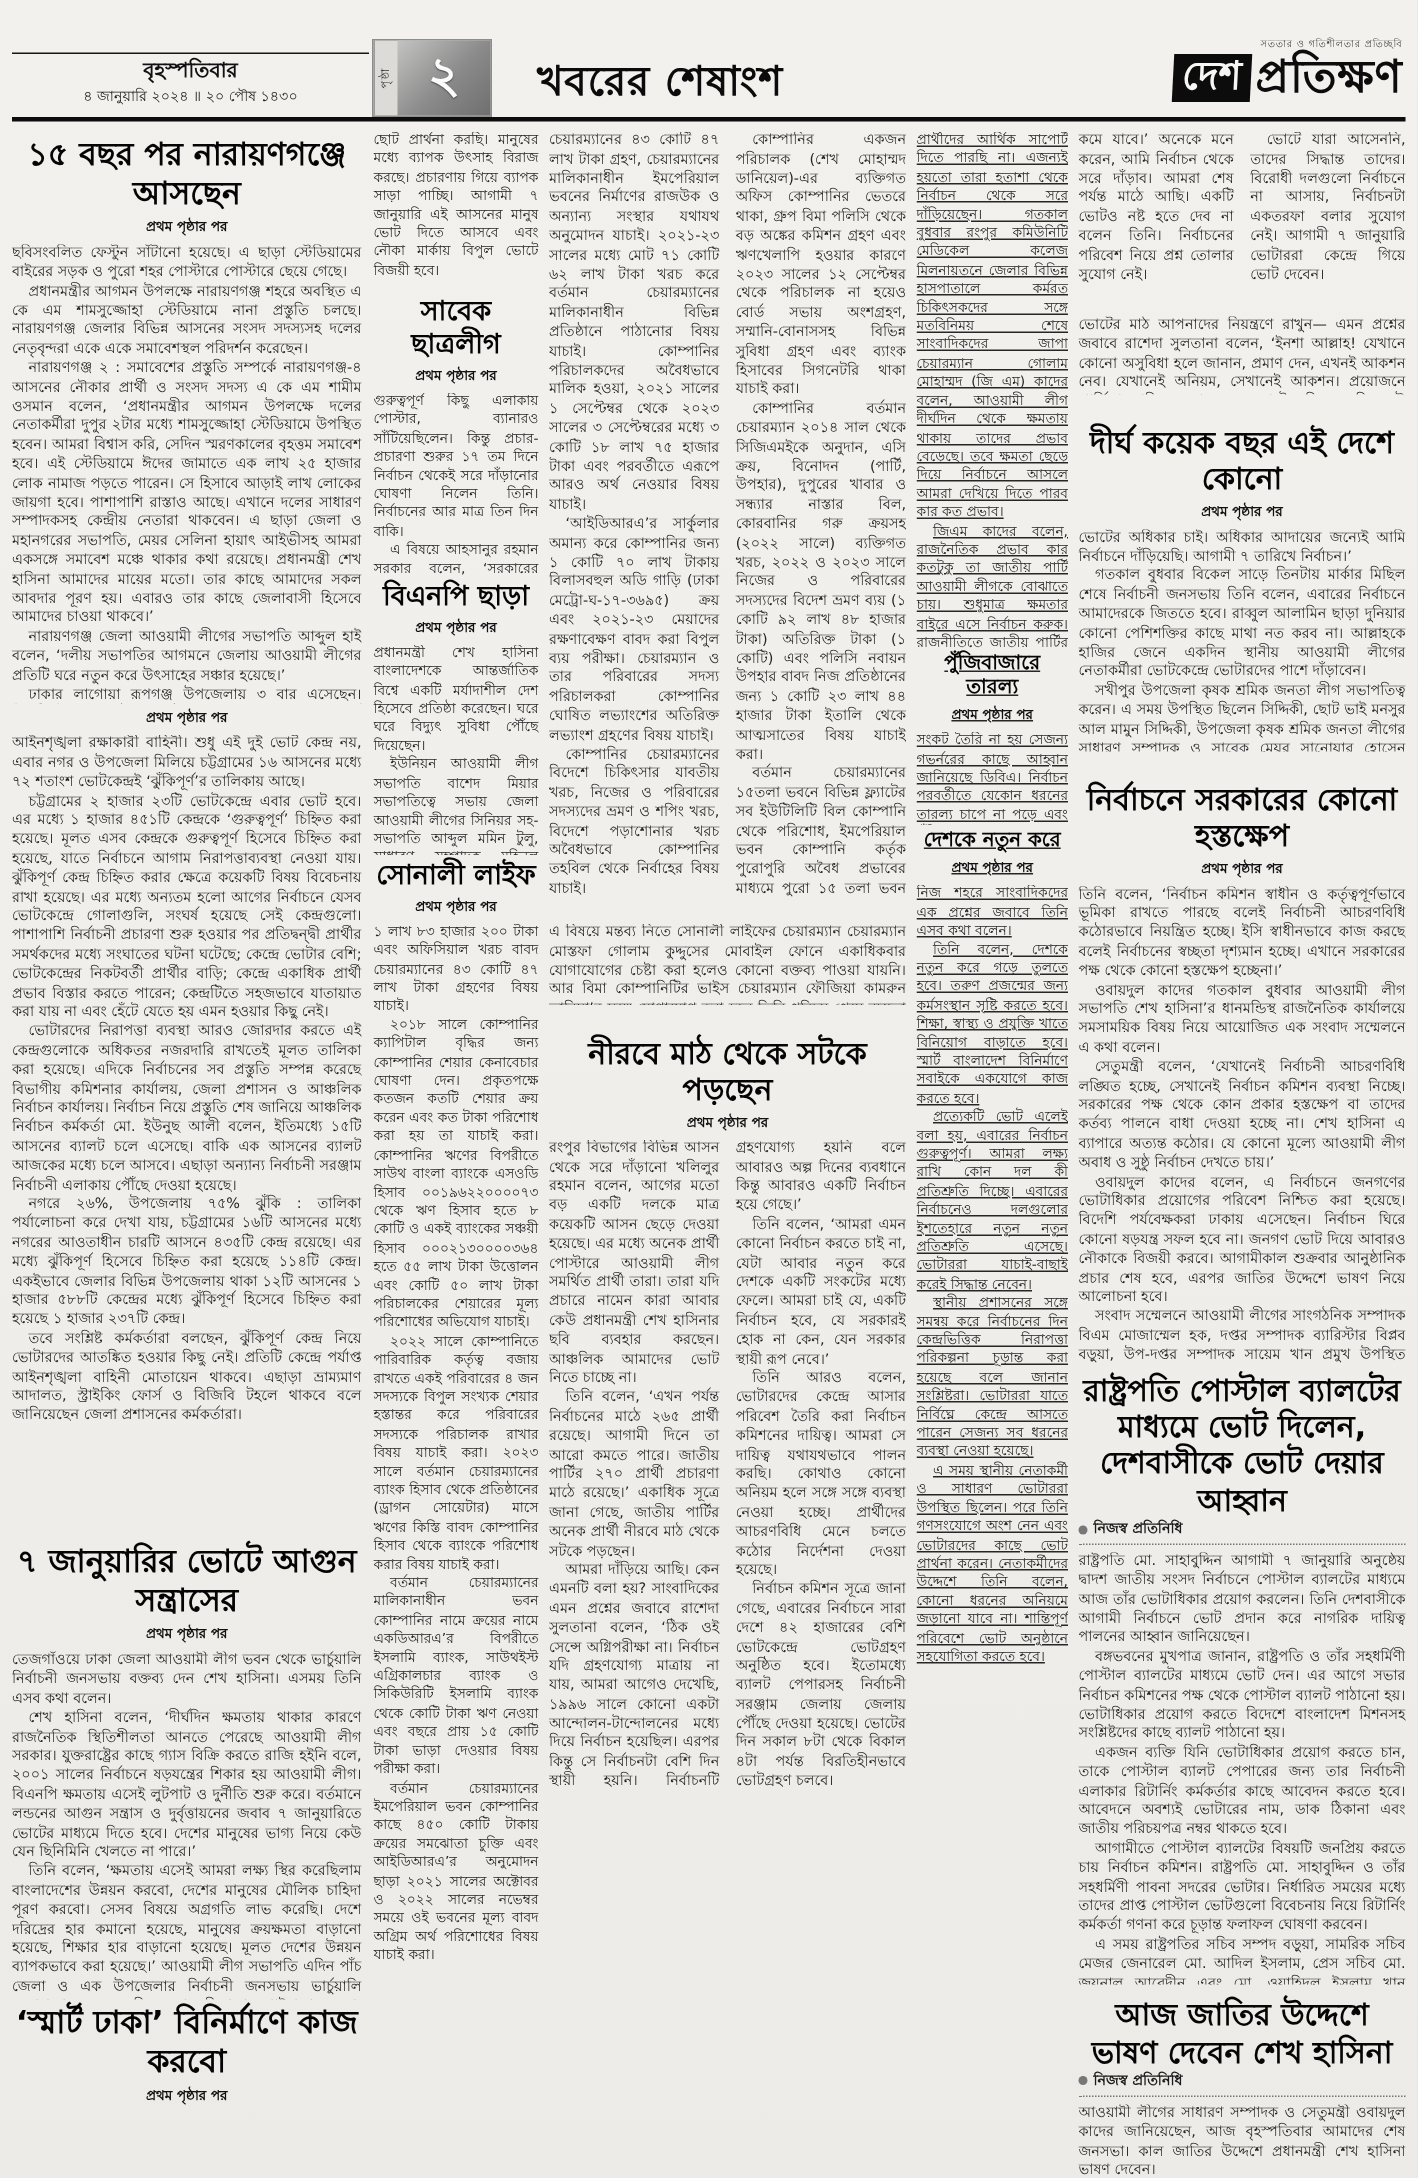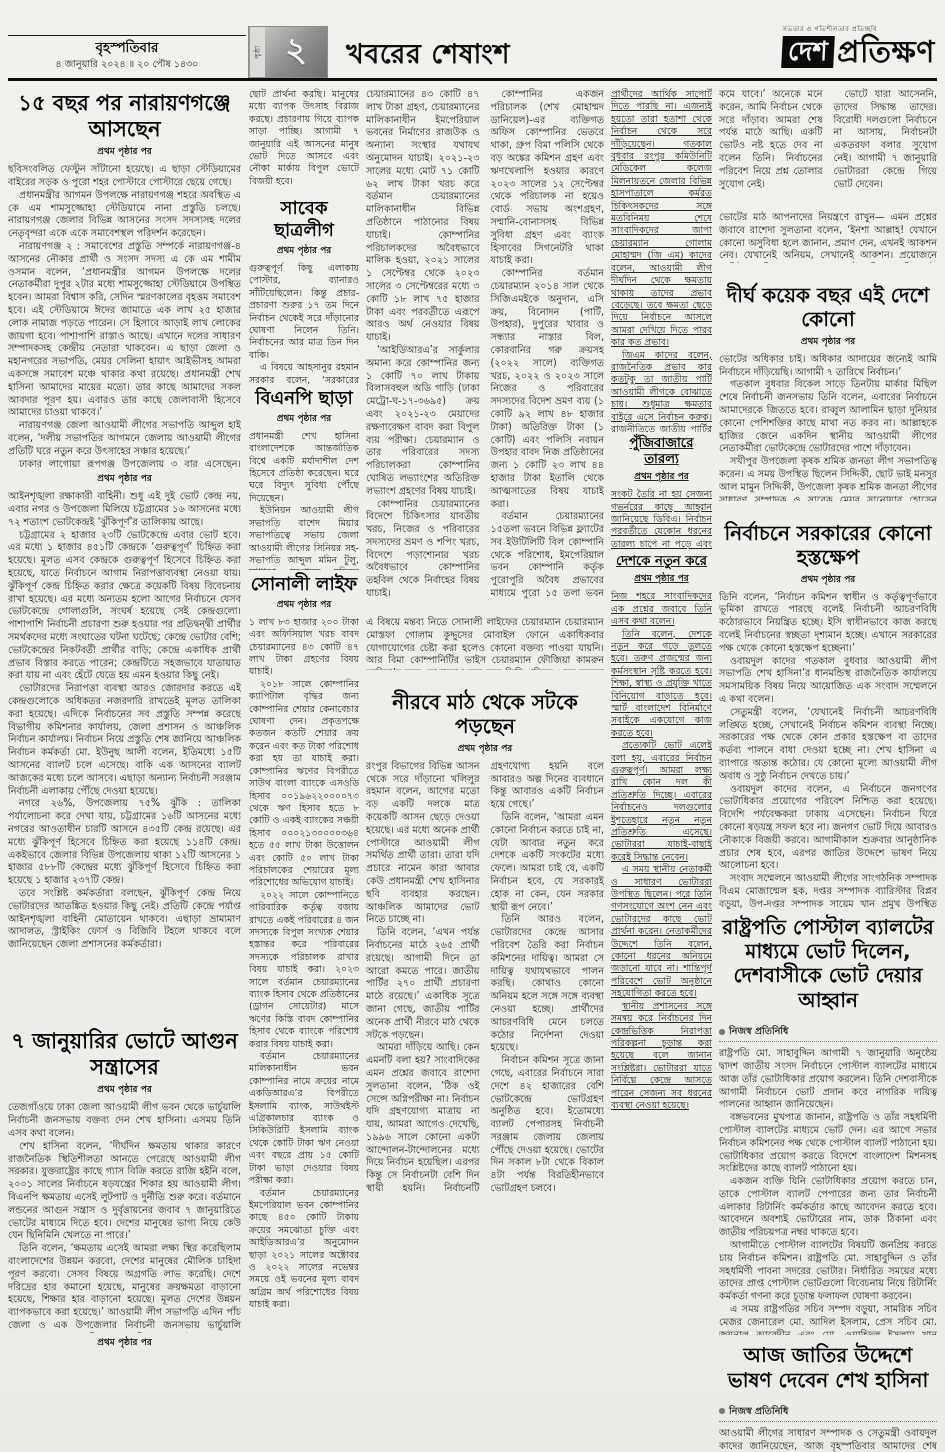--- a/index.html
+++ b/index.html
@@ -30,24 +30,24 @@
     width:15px;display:flex;align-items:center;justify-content:center;
     font-size:7.5px;color:#333;writing-mode:vertical-rl;transform:rotate(180deg);
     border-right:1px solid #9b9b9b;letter-spacing:1px;
   }
   #page-number{
     flex:1;display:flex;align-items:center;justify-content:center;
     background:linear-gradient(135deg,#c3c3c2 0%,#8a8a8a 55%,#6f6f6f 100%);
     color:#fbfbfb;font-size:33px;font-weight:800;text-shadow:0 1px 1px #444;
   }
   #section-title{
-    position:absolute;left:338px;top:7px;font-size:27px;font-weight:800;color:#0b0b0b;
+    position:absolute;left:350px;top:7px;font-size:27px;font-weight:800;color:#0b0b0b;
     letter-spacing:.5px;
   }
-  #logo-wrap{position:absolute;right:2px;top:-2px;text-align:left;}
+  #logo-wrap{position:absolute;right:2px;top:-2px;text-align:right;}
   #logo-tagline{font-size:6.5px;color:#444;letter-spacing:.5px;margin-bottom:1px;}
   #logo-row{display:flex;align-items:center;gap:3px;}
   .logo-p1{
     background:#0c0c0c;color:#f6f6f4;font-size:26px;font-weight:800;
     padding:2px 6px 4px;line-height:1;transform:skewX(-3deg);
   }
   .logo-p2{font-size:30px;font-weight:800;color:#0c0c0c;line-height:1;letter-spacing:.5px;}
   
   .colblock{position:absolute;top:88px;}
   #blockA{left:8px;width:233px;}
@@ -61,21 +61,21 @@
   .body p:first-child{text-indent:0;}
   .narrow .body, .narrow.body{font-size:9.2px;line-height:12.4px;}
   .two-col{column-count:2;column-gap:11px;}
 
   .hl{font-weight:800;text-align:center;color:#050505;margin:3px 0 0;line-height:1.22;}
   .hl-a{font-size:21px;}
   .hl-c3{font-size:18px;}
   .hl-e{font-size:13.2px;}
   .hl-r{font-size:20px;margin-top:20px;}
   .sub{font-size:9px;font-weight:700;text-align:center;color:#111;margin:2px 0 4px;}
-  .byline{font-size:9.5px;font-weight:700;color:#1c1c1c;margin:12px 0 2px;display:flex;align-items:center;gap:4px;}
+  .byline{font-size:9.5px;font-weight:700;color:#1c1c1c;margin:0 0 2px;display:flex;align-items:center;gap:4px;}
   .byline .dot{width:6px;height:6px;background:#777;border-radius:50%;display:inline-block;}
   .dotrule{border-top:1px dotted #777;margin:2px 0 5px;}
   .clip{overflow:hidden;}
 </style>
 </head>
 <body>
 
 <div id="paper">
 
   <div id="masthead">
@@ -123,20 +123,21 @@
     <section>
       <h2 class="hl hl-a">৭ জানুয়ারির ভোটে আগুন সন্ত্রাসের</h2>
       <div class="sub">প্রথম পৃষ্ঠার পর</div>
       <div class="body clip" style="height:232px">
           <p>তেজগাঁওয়ে ঢাকা জেলা আওয়ামী লীগ ভবন থেকে ভার্চুয়ালি নির্বাচনী জনসভায় বক্তব্য দেন শেখ হাসিনা। এসময় তিনি এসব কথা বলেন।</p>
           <p>শেখ হাসিনা বলেন, ‘দীর্ঘদিন ক্ষমতায় থাকার কারণে রাজনৈতিক স্থিতিশীলতা আনতে পেরেছে আওয়ামী লীগ সরকার। যুক্তরাষ্ট্রের কাছে গ্যাস বিক্রি করতে রাজি হইনি বলে, ২০০১ সালের নির্বাচনে ষড়যন্ত্রের শিকার হয় আওয়ামী লীগ। বিএনপি ক্ষমতায় এসেই লুটপাট ও দুর্নীতি শুরু করে। বর্তমানে লন্ডনের আগুন সন্ত্রাস ও দুর্বৃত্তায়নের জবাব ৭ জানুয়ারিতে ভোটের মাধ্যমে দিতে হবে। দেশের মানুষের ভাগ্য নিয়ে কেউ যেন ছিনিমিনি খেলতে না পারে।’</p>
           <p>তিনি বলেন, ‘ক্ষমতায় এসেই আমরা লক্ষ্য স্থির করেছিলাম বাংলাদেশের উন্নয়ন করবো, দেশের মানুষের মৌলিক চাহিদা পূরণ করবো। সেসব বিষয়ে অগ্রগতি লাভ করেছি। দেশে দরিদ্রের হার কমানো হয়েছে, মানুষের ক্রয়ক্ষমতা বাড়ানো হয়েছে, শিক্ষার হার বাড়ানো হয়েছে। মূলত দেশের উন্নয়ন ব্যাপকভাবে করা হয়েছে।’ আওয়ামী লীগ সভাপতি এদিন পাঁচ জেলা ও এক উপজেলার নির্বাচনী জনসভায় ভার্চুয়ালি অংশগ্রহণ করেন। এদিন রংপুর বিভাগের গাইবান্ধা জেলা, রাজশাহী বিভাগের রাজশাহী জেলা ও মহানগর, ঢাকা বিভাগের টাঙ্গাইল জেলা এবং চট্টগ্রাম বিভাগের ব্রাহ্মণবাড়িয়া জেলা, কুমিল্লা উত্তর-দক্ষিণ জেলা ও মহানগর এবং চট্টগ্রাম জেলার সন্দ্বীপ উপজেলায় নির্বাচনী জনসভায় ভার্চুয়ালি অংশ নেন শেখ হাসিনা।</p>
         </div>
     </section>
     <section>
+      <h2 class="hl hl-a">‘স্মার্ট ঢাকা’ বিনির্মাণে কাজ করবো</h2>
       <div class="sub">প্রথম পৃষ্ঠার পর</div>
 
     </section>
   </div>
 
   <div id="col3" class="colblock narrow">
     <div class="body clip" style="height:106px">
         <p>ছোট প্রার্থনা করছি। মানুষের মধ্যে ব্যাপক উৎসাহ বিরাজ করছে। প্রচারণায় গিয়ে ব্যাপক সাড়া পাচ্ছি। আগামী ৭ জানুয়ারি এই আসনের মানুষ ভোট দিতে আসবে এবং নৌকা মার্কায় বিপুল ভোটে বিজয়ী হবে।</p>
       </div>
     <section>
@@ -206,22 +207,22 @@
           <p>সংকট তৈরি না হয় সেজন্য গভর্নরের কাছে আহ্বান জানিয়েছে ডিবিএ। নির্বাচন পরবর্তীতে যেকোন ধরনের তারল্য চাপে না পড়ে এবং পুঁজিবাজারের স্বার্থে বাংলাদেশ ব্যাংকের গভর্নর সহযোগিতার আশ্বাস নিয়েছেন।</p>
         </div>
     </section>
     <section>
       <h2 class="hl hl-e">দেশকে নতুন করে</h2>
       <div class="sub">প্রথম পৃষ্ঠার পর</div>
       <div class="body clip" style="height:852px">
           <p>নিজ শহরে সাংবাদিকদের এক প্রশ্নের জবাবে তিনি এসব কথা বলেন।</p>
           <p>তিনি বলেন, দেশকে নতুন করে গড়ে তুলতে হবে। তরুণ প্রজন্মের জন্য কর্মসংস্থান সৃষ্টি করতে হবে। শিক্ষা, স্বাস্থ্য ও প্রযুক্তি খাতে বিনিয়োগ বাড়াতে হবে। স্মার্ট বাংলাদেশ বিনির্মাণে সবাইকে একযোগে কাজ করতে হবে।</p>
           <p>প্রত্যেকটি ভোট এলেই বলা হয়, এবারের নির্বাচন গুরুত্বপূর্ণ। আমরা লক্ষ্য রাখি কোন দল কী প্রতিশ্রুতি দিচ্ছে। এবারের নির্বাচনেও দলগুলোর ইশতেহারে নতুন নতুন প্রতিশ্রুতি এসেছে। ভোটাররা যাচাই-বাছাই করেই সিদ্ধান্ত নেবেন।</p>
+          <p>স্থানীয় প্রশাসনের সঙ্গে সমন্বয় করে নির্বাচনের দিন কেন্দ্রভিত্তিক নিরাপত্তা পরিকল্পনা চূড়ান্ত করা হয়েছে বলে জানান সংশ্লিষ্টরা। ভোটাররা যাতে নির্বিঘ্নে কেন্দ্রে আসতে পারেন সেজন্য সব ধরনের ব্যবস্থা নেওয়া হয়েছে।</p>
           <p>এ সময় স্থানীয় নেতাকর্মী ও সাধারণ ভোটাররা উপস্থিত ছিলেন। পরে তিনি গণসংযোগে অংশ নেন এবং ভোটারদের কাছে ভোট প্রার্থনা করেন। নেতাকর্মীদের উদ্দেশে তিনি বলেন, কোনো ধরনের অনিয়মে জড়ানো যাবে না। শান্তিপূর্ণ পরিবেশে ভোট অনুষ্ঠানে সহযোগিতা করতে হবে।</p>
-          <p>স্থানীয় প্রশাসনের সঙ্গে সমন্বয় করে নির্বাচনের দিন কেন্দ্রভিত্তিক নিরাপত্তা পরিকল্পনা চূড়ান্ত করা হয়েছে বলে জানান সংশ্লিষ্টরা। ভোটাররা যাতে নির্বিঘ্নে কেন্দ্রে আসতে পারেন সেজন্য সব ধরনের ব্যবস্থা নেওয়া হয়েছে।</p>
         </div>
     </section>
   </div>
 
   <div id="blockR" class="colblock">
     <div class="body two-col clip" style="height:120px">
         <p>কমে যাবে।’ অনেকে মনে করেন, আমি নির্বাচন থেকে সরে দাঁড়াব। আমরা শেষ পর্যন্ত মাঠে আছি। একটি ভোটও নষ্ট হতে দেব না বলেন তিনি। নির্বাচনের পরিবেশ নিয়ে প্রশ্ন তোলার সুযোগ নেই।</p>
         <p>ভোটে যারা আসেননি, তাদের সিদ্ধান্ত তাদের। বিরোধী দলগুলো নির্বাচনে না আসায়, নির্বাচনটা একতরফা বলার সুযোগ নেই। আগামী ৭ জানুয়ারি ভোটাররা কেন্দ্রে গিয়ে ভোট দেবেন।</p>
       </div>
     <div class="body clip" style="height:52px;margin-top:3px">

